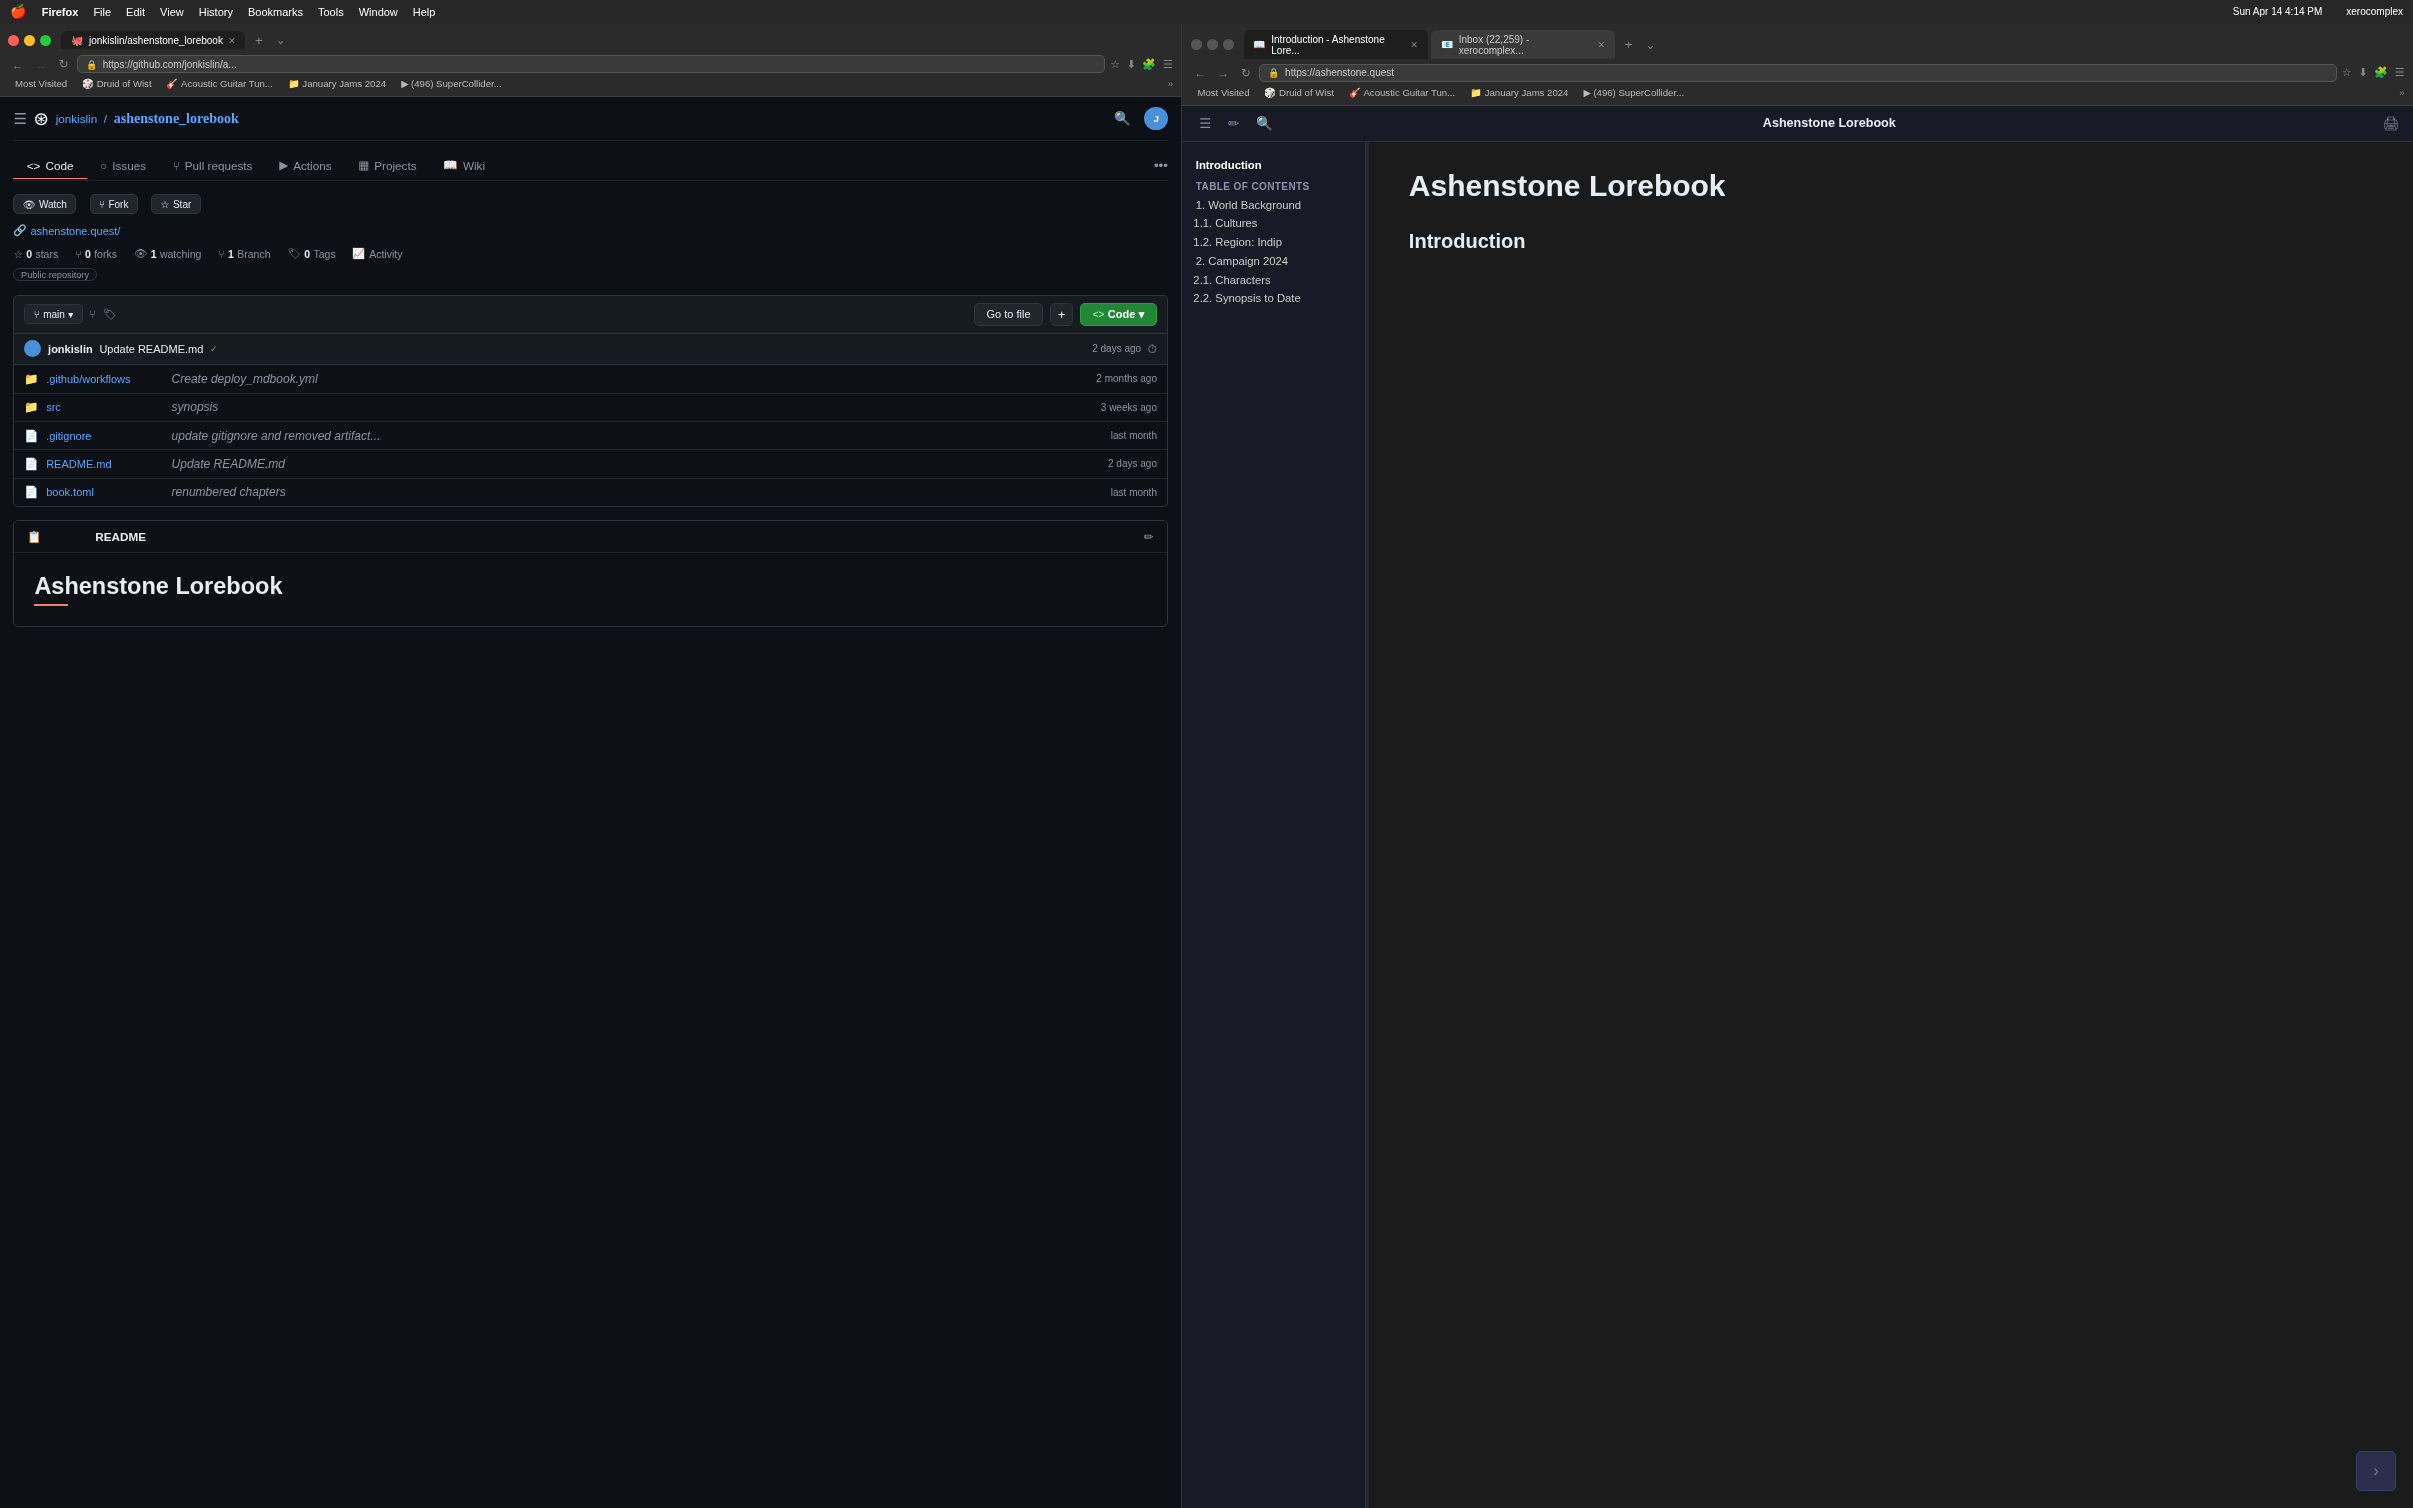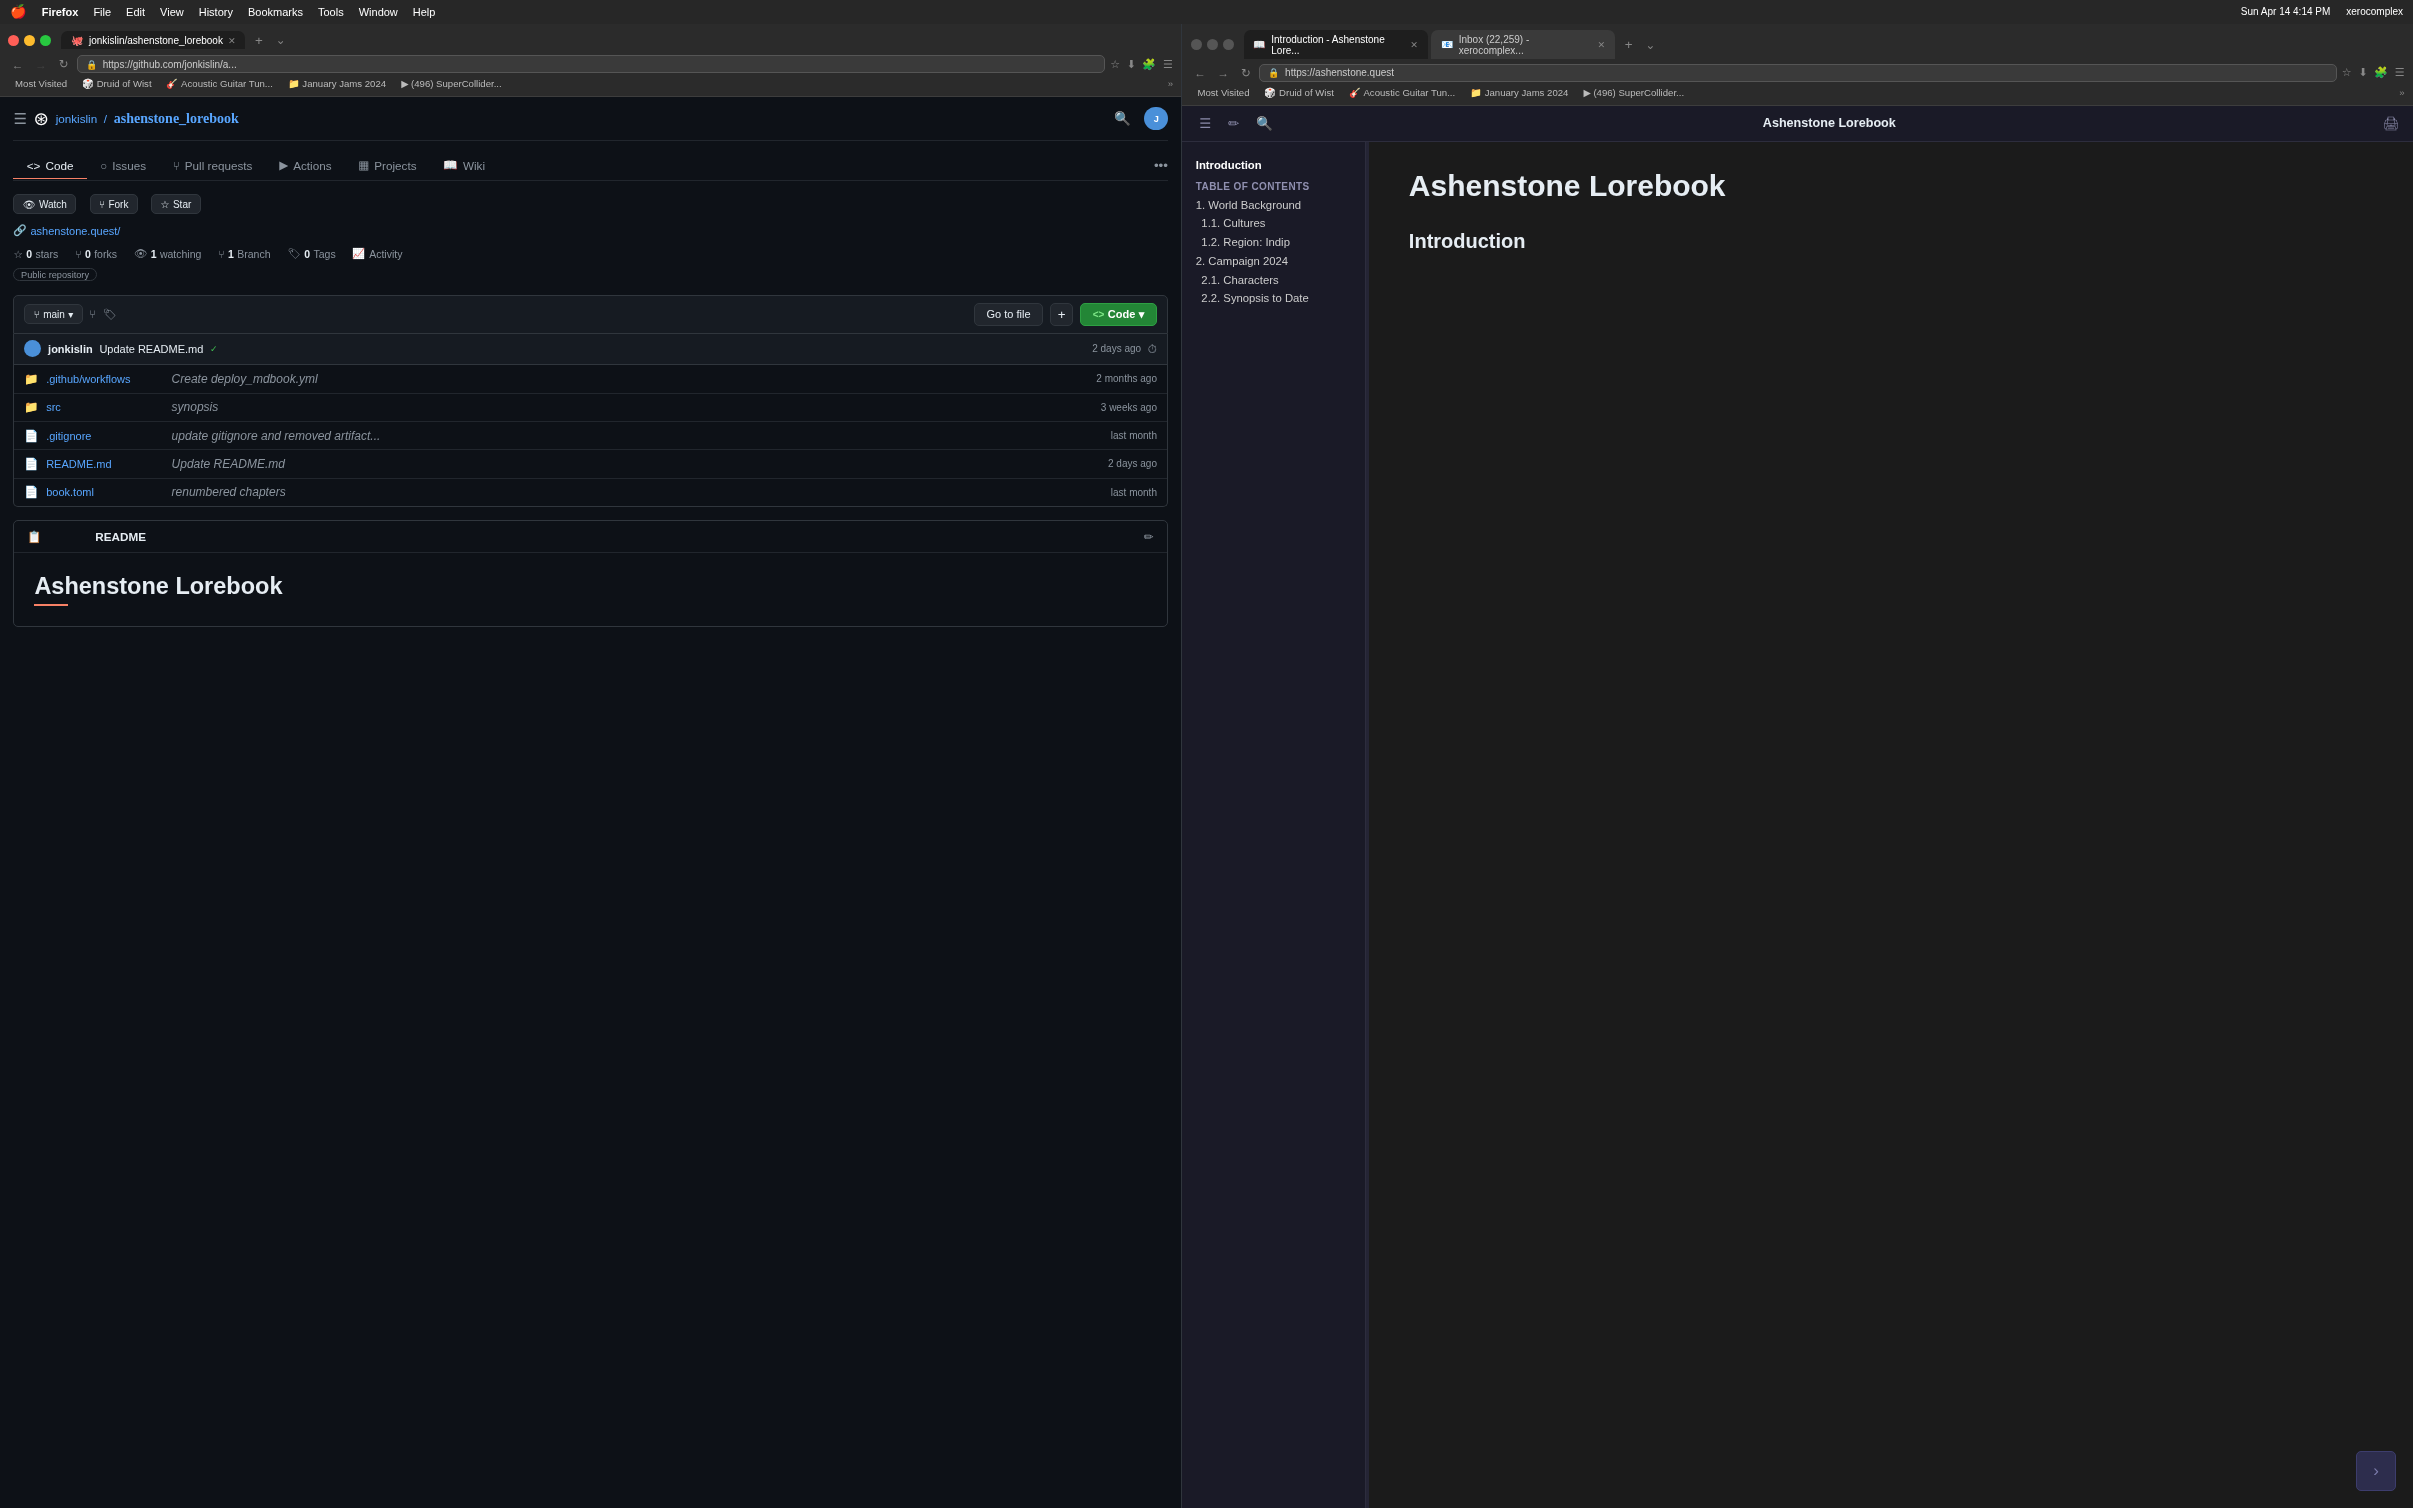--- a/index.html
+++ b/index.html
@@ -15,21 +15,21 @@
       gap: 15px;
       font-size: 11px;
       color: #fff;
       position: fixed;
       top: 0; left: 0; right: 0;
       z-index: 1000;
     }
     .menubar-apple { font-size: 13.4px; }
     .menubar-item { font-weight: 500; }
     .menubar-item.bold { font-weight: 700; }
-    .menubar-right { margin-left: auto; display: flex; align-items: center; gap: 16px; font-size: 10px; }
+    .menubar-right { margin-left: auto; display: flex; align-items: center; gap: 24px; font-size: 10px; }
 
     
     .desktop { margin-top: 23.5px; display: flex; height: calc(100vh - 23.5px); }
 
     
     .github-window {
       width: 49%;
       background: #0d1117;
       display: flex;
       flex-direction: column;
@@ -297,21 +297,21 @@
       overflow-y: auto;
       flex-shrink: 0;
     }
     .mdbook-sidebar-item {
       padding: 3.4px 13.4px;
       font-size: 11.3px;
       cursor: pointer;
       color: #ccc;
     }
     .mdbook-sidebar-item.active { color: #fff; font-weight: 600; }
-    .mdbook-sidebar-item.sub { padding-left: 19px; }
+    .mdbook-sidebar-item.sub { padding-left: 11px; }
 
     .mdbook-main {
       flex: 1;
       background: #1b1b1b;
       padding: 27px 40px;
       overflow-y: auto;
       color: #c9d1d9;
     }
     .mdbook-title { font-size: 30px; font-weight: 700; color: #e6edf3; margin-bottom: 27px; }
     .mdbook-h2 { font-size: 20px; font-weight: 600; color: #e6edf3; margin-bottom: 13.4px; }

